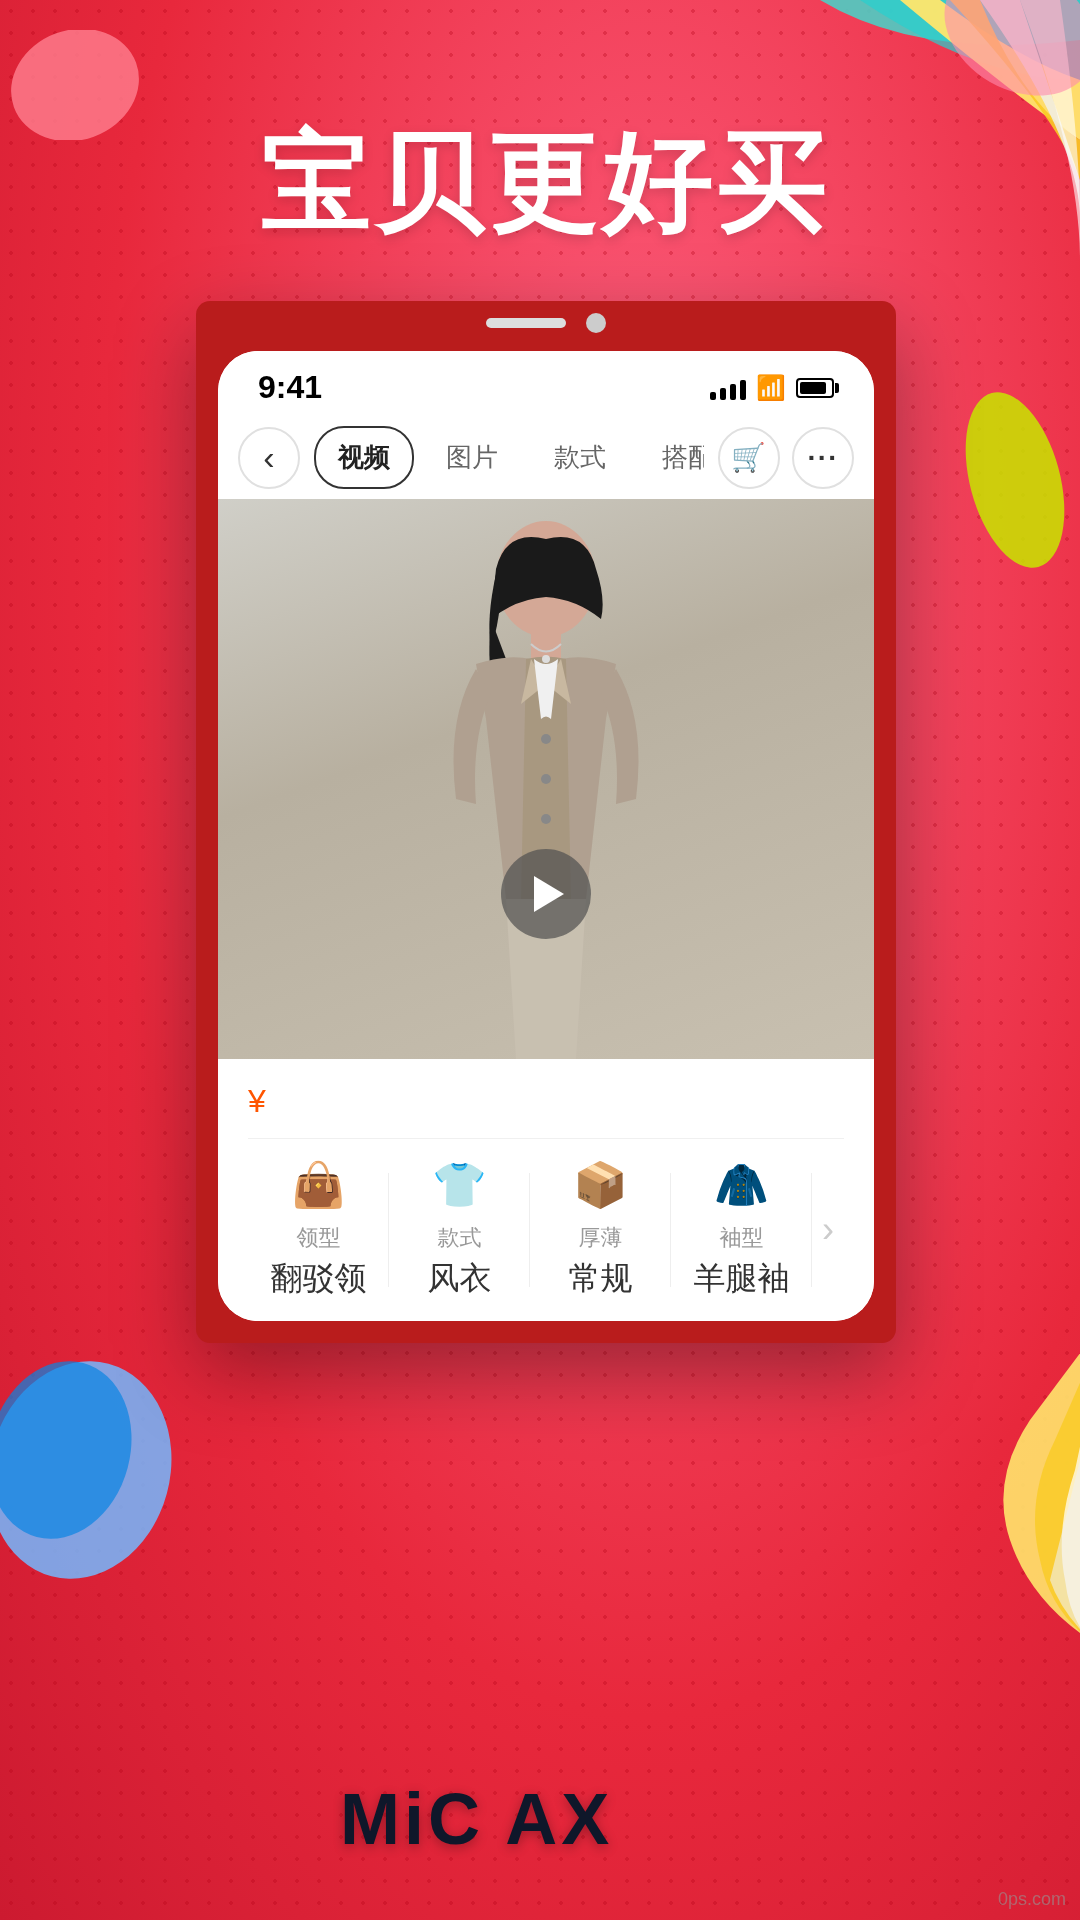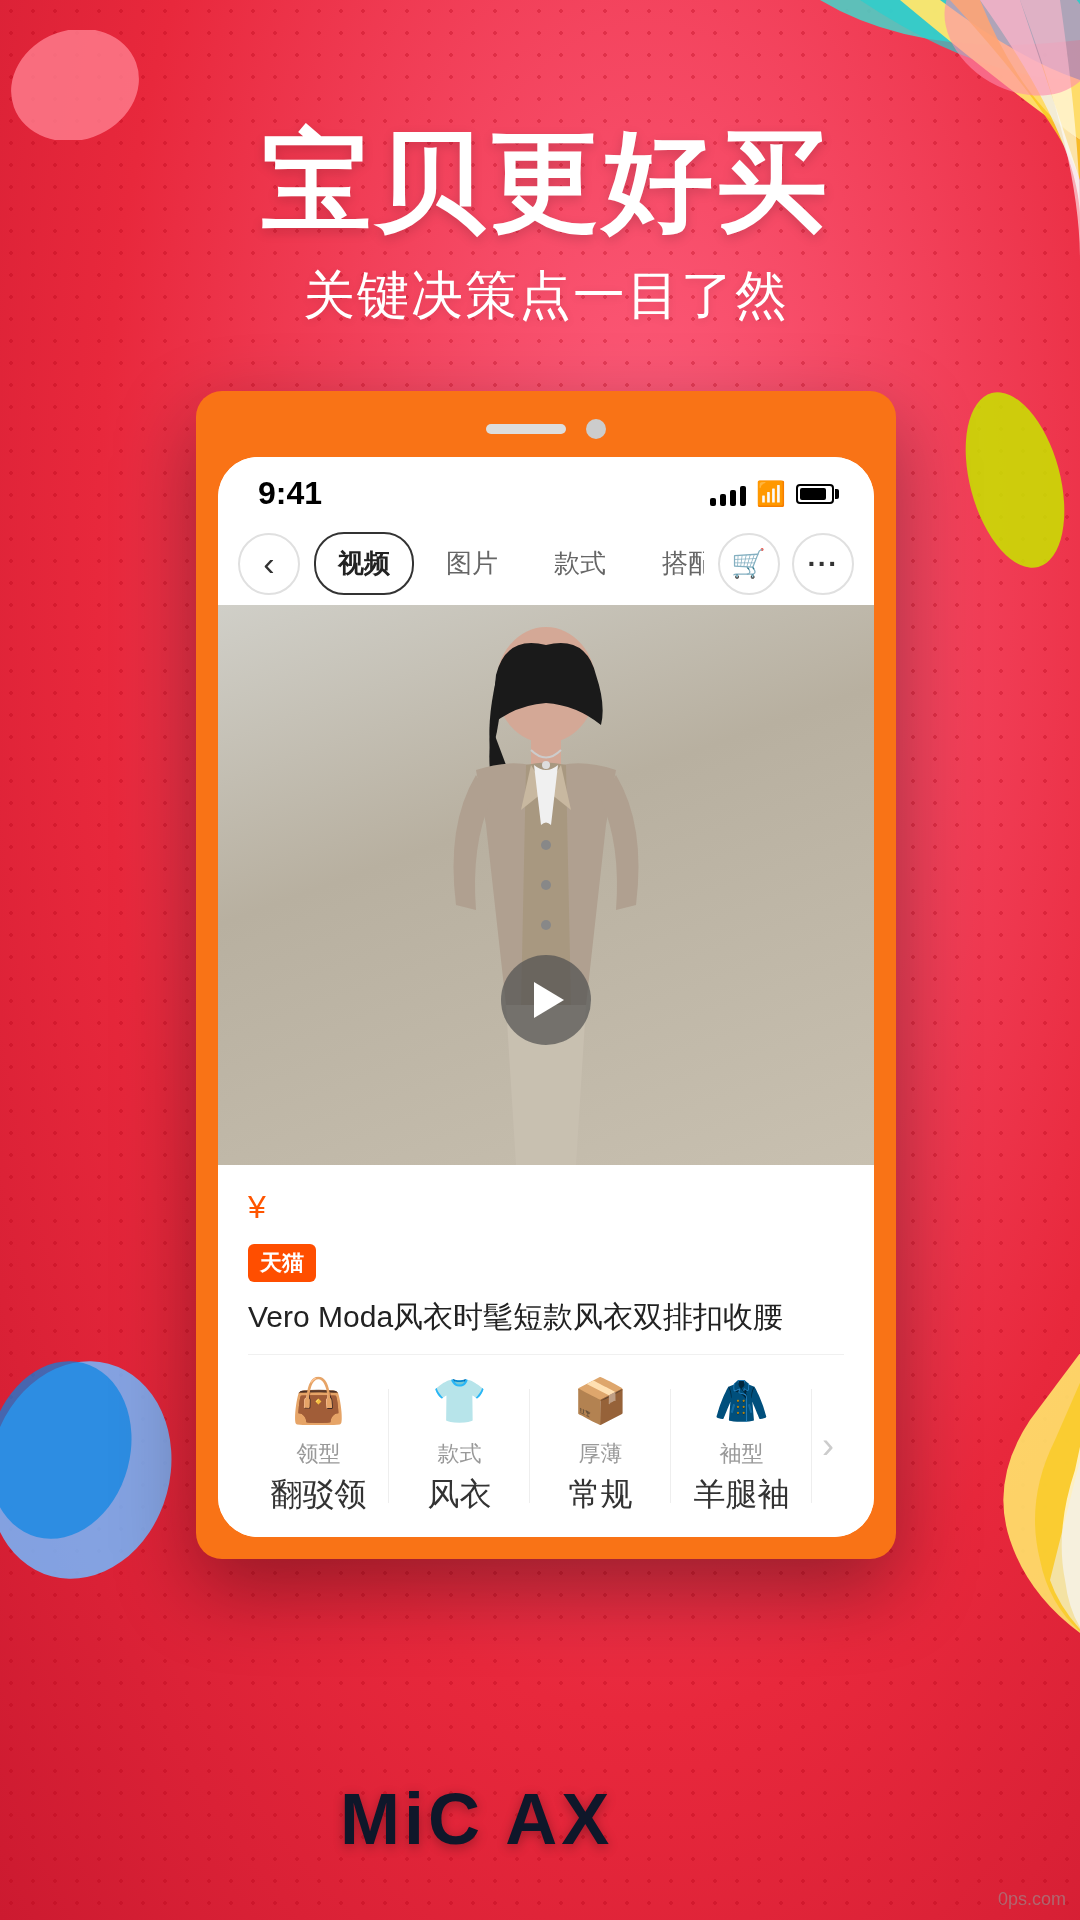--- a/index.html
+++ b/index.html
@@ -64,23 +64,23 @@
     
     .phone-wrapper {
       position: relative;
       z-index: 10;
       margin-top: 60px;
       display: flex;
       justify-content: center;
     }
     .phone-outer {
       width: 700px;
-      background: #f97316;
-      border-radius: 26px;
-      padding: 28px 22px 22px;
+      background: #b91c1c;
+      border-radius: 14px;
+      padding: 12px 22px 22px;
       box-shadow: 0 30px 80px rgba(0,0,0,0.35);
       position: relative;
     }
     
     .phone-top-bar {
       display: flex;
       justify-content: center;
       align-items: center;
       gap: 20px;
       margin-bottom: 18px;
@@ -452,21 +452,20 @@
 
       <path d="M220 80 Q200 160 180 240 Q190 270 220 300 L220 80 Z" fill="#f0f0f0" opacity="0.6"></path>
     </svg>
   </div>
 </div>
 
 <div class="page-content">
 
   <div class="hero-section">
     <div class="hero-title">宝贝更好买</div>
-    <div class="hero-subtitle">关键决策点一目了然</div>
   </div>
 
   <div class="phone-wrapper">
     <div class="phone-outer">
 
       <div class="phone-top-bar">
         <div class="phone-speaker"></div>
         <div class="phone-camera"></div>
       </div>
 
@@ -552,24 +551,20 @@
             <div class="play-triangle"></div>
           </div>
         </div>
 
         <div class="product-info">
 
           <div class="price-row">
             <span class="price-symbol">¥</span>
           </div>
 
-          <div class="product-title-row">
-            <span class="tmall-badge">天猫</span>
-            <span class="product-title-text">Vero Moda风衣时髦短款风衣双排扣收腰</span>
-          </div>
 
 
           <div class="feature-tags">
             <div class="feature-item">
               <span class="feature-icon">👜</span>
               <span class="feature-label">领型</span>
               <span class="feature-value">翻驳领</span>
             </div>
             <div class="feature-item">
               <span class="feature-icon">👕</span>

